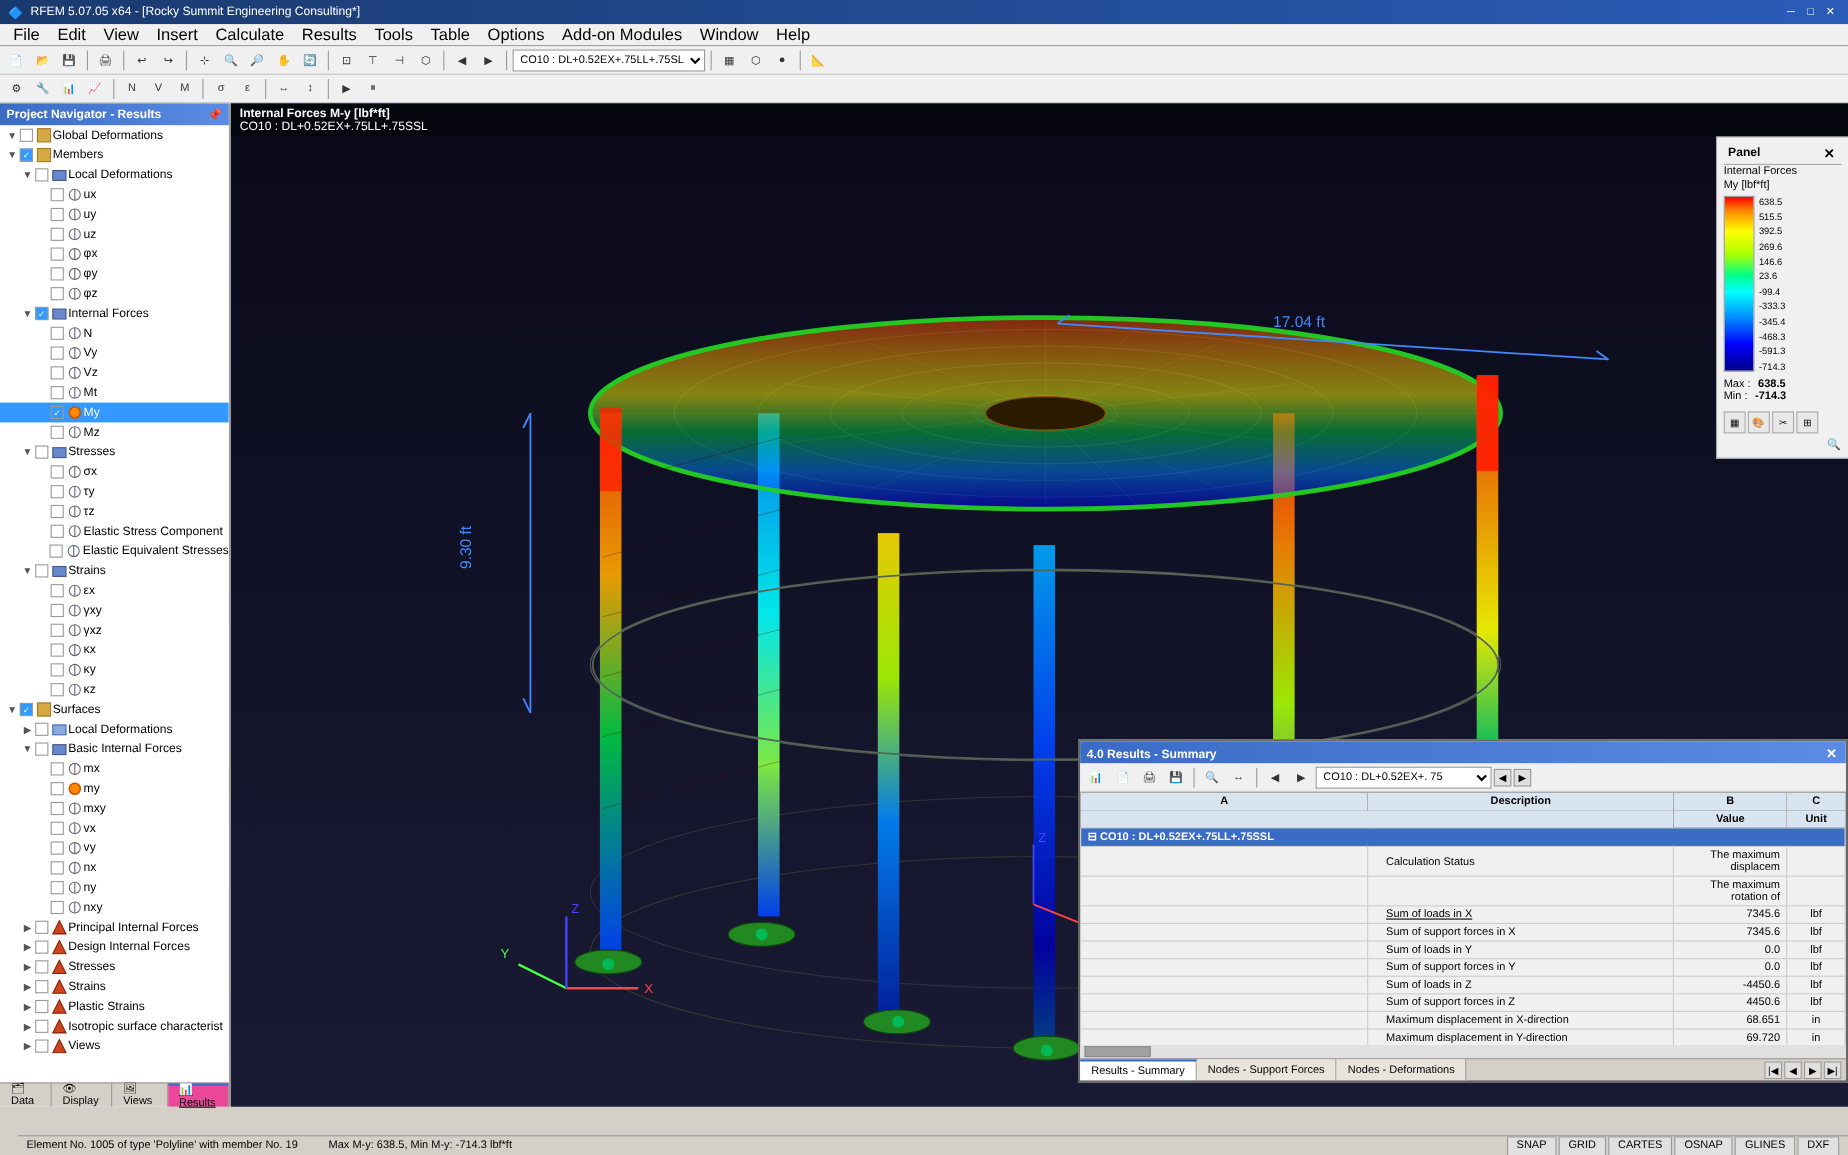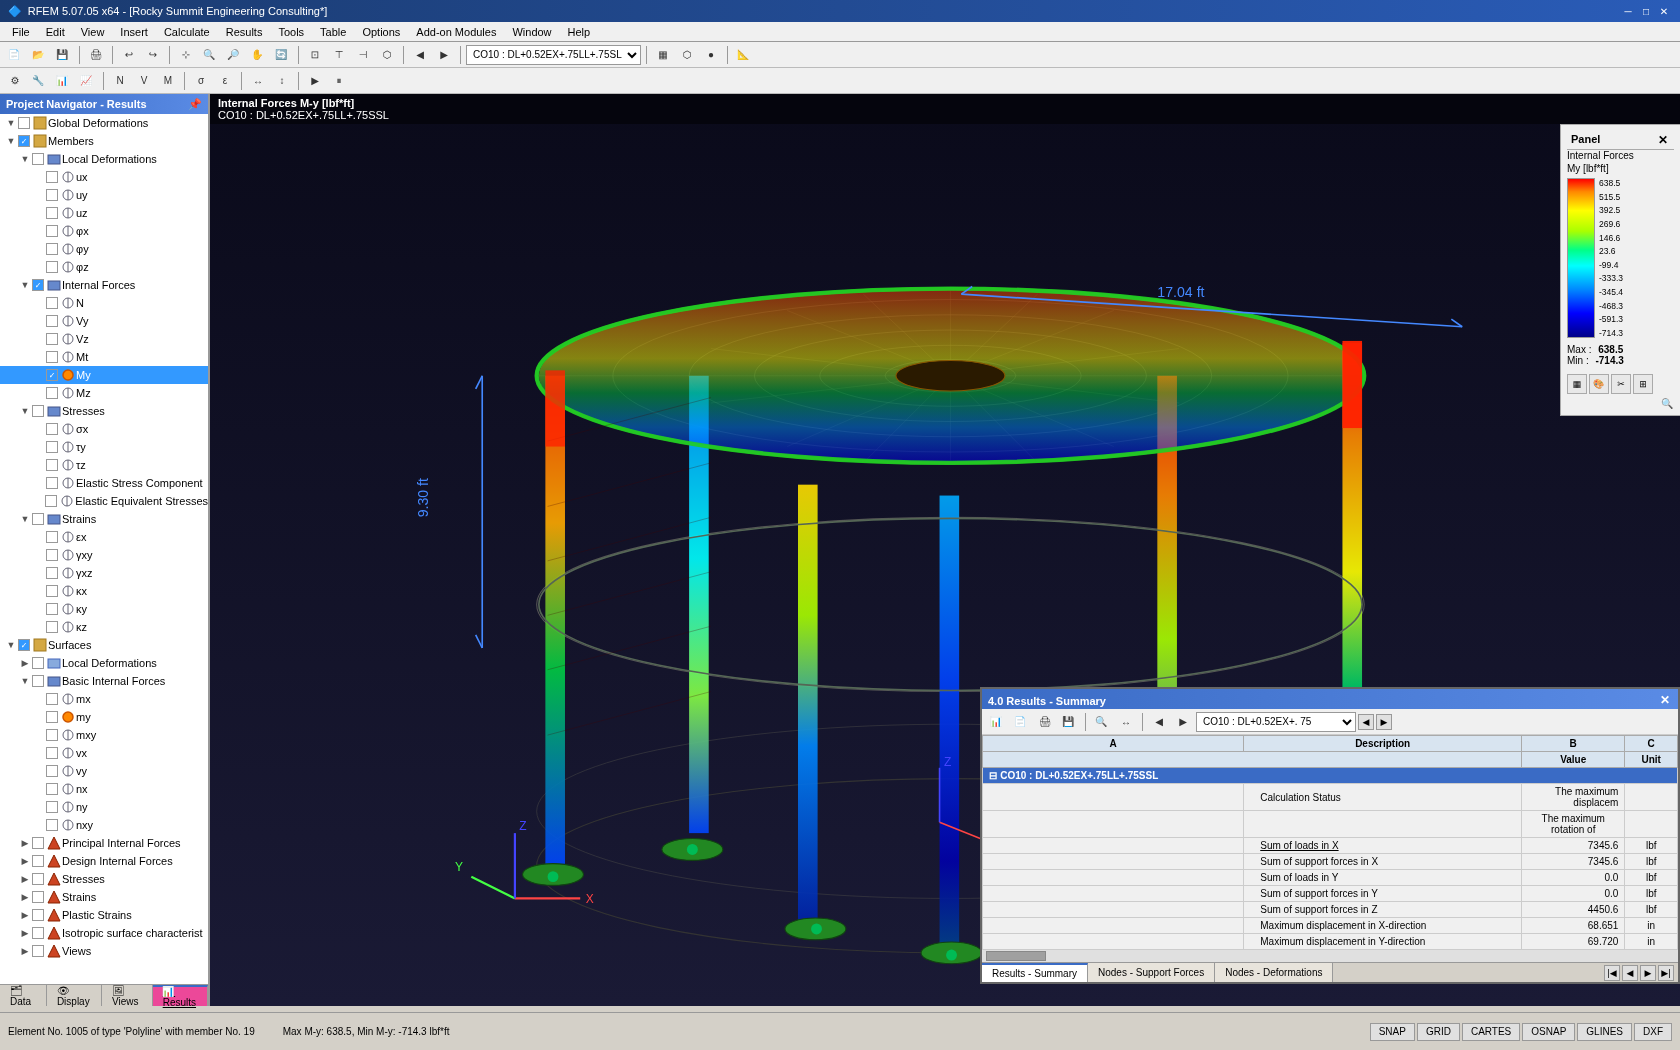--- a/index.html
+++ b/index.html
@@ -22,21 +22,21 @@
 
     
     #menu-bar {
       background: #f0f0f0;
       height: 20px;
       display: flex;
       align-items: center;
       border-bottom: 1px solid #999;
       padding: 0 4px;
     }
-    .menu-item { padding: 2px 8px; cursor: pointer; font-size: 11px; }
+    .menu-item { padding: 2px 8px; cursor: pointer; font-size: 15px; }
 
     
     .toolbar {
       background: #f0f0f0;
       height: 26px;
       display: flex;
       align-items: center;
       border-bottom: 1px solid #bbb;
       padding: 0 4px;
       gap: 2px;
@@ -188,31 +188,31 @@
       border-right: 1px solid #999;
       cursor: pointer;
       display: flex;
       align-items: center;
       background: #e8e4dc;
     }
     .results-tab:first-child { background: white; border-top: 2px solid #3a6bc5; }
 
     
     #status-bar {
-      height: 38px;
+      height: 18px;
       background: #d4d0c8;
       border-top: 1px solid #999;
       display: flex;
       align-items: center;
       padding: 0 8px;
       font-size: 10px;
       gap: 8px;
       position: absolute;
       bottom: 0;
-      left: 0;
+      left: 16px;
       right: 0;
     }
     #status-buttons {
       display: flex;
       gap: 2px;
       margin-left: auto;
     }
     .status-btn {
       padding: 1px 8px;
       border: 1px solid #999;
@@ -1194,21 +1194,21 @@
               </tr>
               <tr>
                 <td style="text-align: center; color: rgb(136, 136, 136); font-size: 9px;"></td>
                 <td class="col-a" style="padding-left: 16px;">Calculation Status</td>
                 <td class="col-b" style="text-align: right;">The maximum displacem</td>
                 <td class="col-c"></td>
               </tr>
               <tr>
                 <td style="text-align: center; color: rgb(136, 136, 136); font-size: 9px;"></td>
                 <td class="col-a" style="padding-left: 16px;"></td>
-                <td class="col-b" style="text-align: center;">The maximum rotation of</td>
+                <td class="col-b" style="text-align: right;">The maximum rotation of</td>
                 <td class="col-c"></td>
               </tr>
               <tr>
                 <td style="text-align: center; color: rgb(136, 136, 136); font-size: 9px;"></td>
                 <td class="col-a" style="padding-left: 16px; text-decoration: underline;">Sum of loads in X</td>
                 <td class="col-b" style="text-align: right;">7345.6</td>
                 <td class="col-c">lbf</td>
               </tr>
               <tr>
                 <td style="text-align: center; color: rgb(136, 136, 136); font-size: 9px;"></td>
@@ -1223,20 +1223,26 @@
                 <td class="col-c">lbf</td>
               </tr>
               <tr>
                 <td style="text-align: center; color: rgb(136, 136, 136); font-size: 9px;"></td>
                 <td class="col-a" style="padding-left: 16px;">Sum of support forces in Y</td>
                 <td class="col-b" style="text-align: right;">0.0</td>
                 <td class="col-c">lbf</td>
               </tr>
               <tr>
                 <td style="text-align: center; color: rgb(136, 136, 136); font-size: 9px;"></td>
+                <td class="col-a" style="padding-left: 16px;">Sum of loads in Z</td>
+                <td class="col-b" style="text-align: right;">-4450.6</td>
+                <td class="col-c">lbf</td>
+              </tr>
+              <tr>
+                <td style="text-align: center; color: rgb(136, 136, 136); font-size: 9px;"></td>
                 <td class="col-a" style="padding-left: 16px;">Sum of support forces in Z</td>
                 <td class="col-b" style="text-align: right;">4450.6</td>
                 <td class="col-c">lbf</td>
               </tr>
               <tr>
                 <td style="text-align: center; color: rgb(136, 136, 136); font-size: 9px;"></td>
                 <td class="col-a" style="padding-left: 16px;">Maximum displacement in X-direction</td>
                 <td class="col-b" style="text-align: right;">68.651</td>
                 <td class="col-c">in</td>
               </tr>

